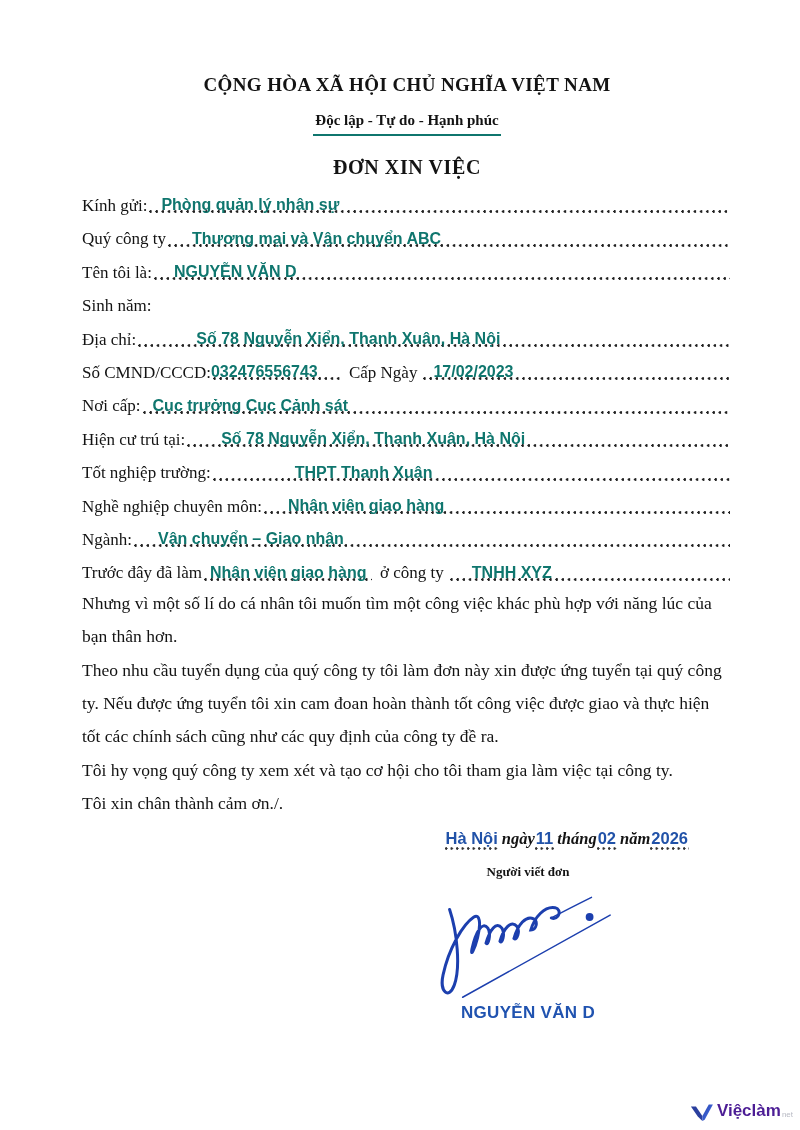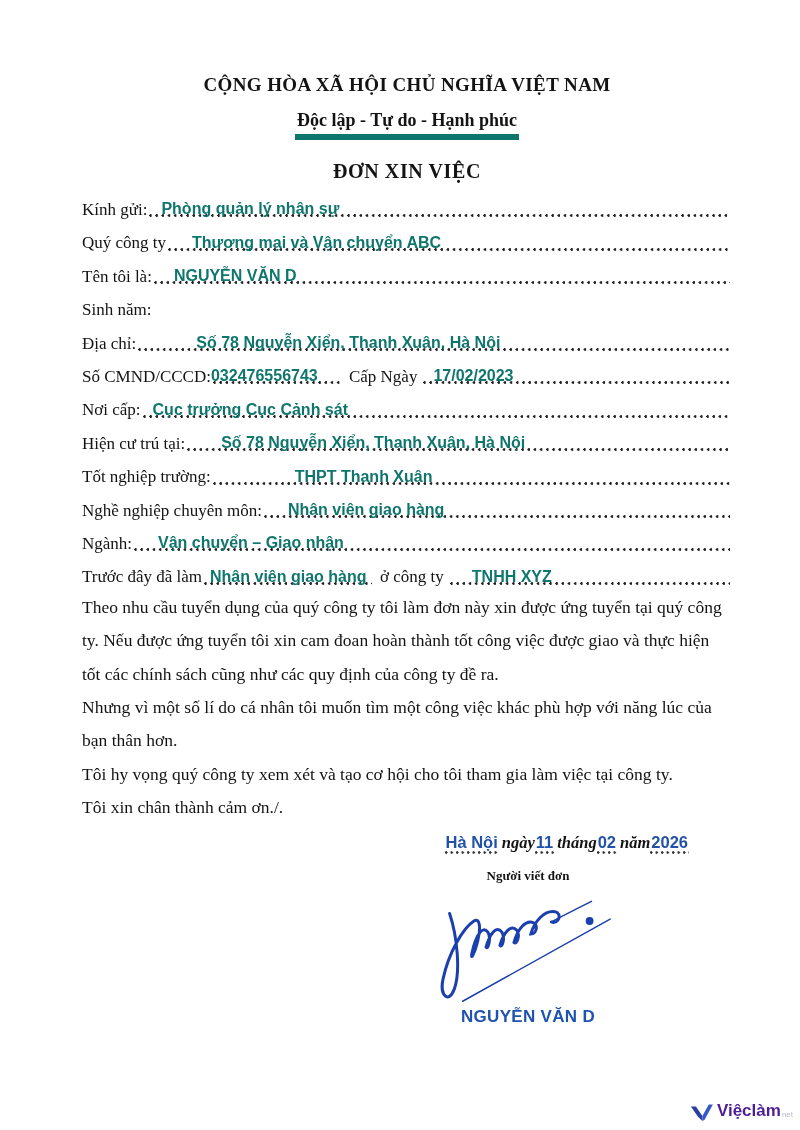--- a/index.html
+++ b/index.html
@@ -16,22 +16,22 @@
 
   
   .nat-header{text-align:center;}
   .nat-line1{
     font-size:19px;font-weight:bold;letter-spacing:.4px;
     line-height:26px;margin:0;
   }
   .nat-line2-wrap{margin-top:11px;}
   .nat-line2{
     display:inline-block;
-    font-size:18px;font-weight:bold;
-    border-bottom:6px solid #0f766e;
+    font-size:15px;font-weight:bold;
+    border-bottom:2px solid #0f766e;
     padding:0 2px 3px 2px;
     line-height:22px;
   }
   .doc-title{
     text-align:center;
     font-size:20px;font-weight:bold;letter-spacing:.6px;
     margin-top:18px;line-height:26px;
   }
 
   
@@ -214,22 +214,22 @@
         </span>
         <span class="lbl mid">ở công ty</span>
         <span class="fill">
           <span class="val" style="left:24px">TNHH XYZ</span>
         </span>
       </div>
 
     </div>
 
     <div class="paras">
+      <p>Nhưng vì một số lí do cá nhân tôi muốn tìm một công việc khác phù hợp với năng lúc của bạn thân hơn.</p>
       <p>Theo nhu cầu tuyển dụng của quý công ty tôi làm đơn này xin được ứng tuyển tại quý công ty. Nếu được ứng tuyển tôi xin cam đoan hoàn thành tốt công việc được giao và thực hiện tốt các chính sách cũng như các quy định của công ty đề ra.</p>
-      <p>Nhưng vì một số lí do cá nhân tôi muốn tìm một công việc khác phù hợp với năng lúc của bạn thân hơn.</p>
       <p>Tôi hy vọng quý công ty xem xét và tạo cơ hội cho tôi tham gia làm việc tại công ty.</p>
       <p>Tôi xin chân thành cảm ơn./.</p>
     </div>
 
     <div class="right-block">
       <div class="dateline">
         <span class="bval">Hà Nội</span><span class="it">ngày</span><span class="bval">11</span><span class="it">tháng</span><span class="bval">02</span><span class="it">năm</span><span class="bval">2026</span>
       </div>
       <div class="sig-caption">Người viết đơn</div>
       <div class="sig-draw">

